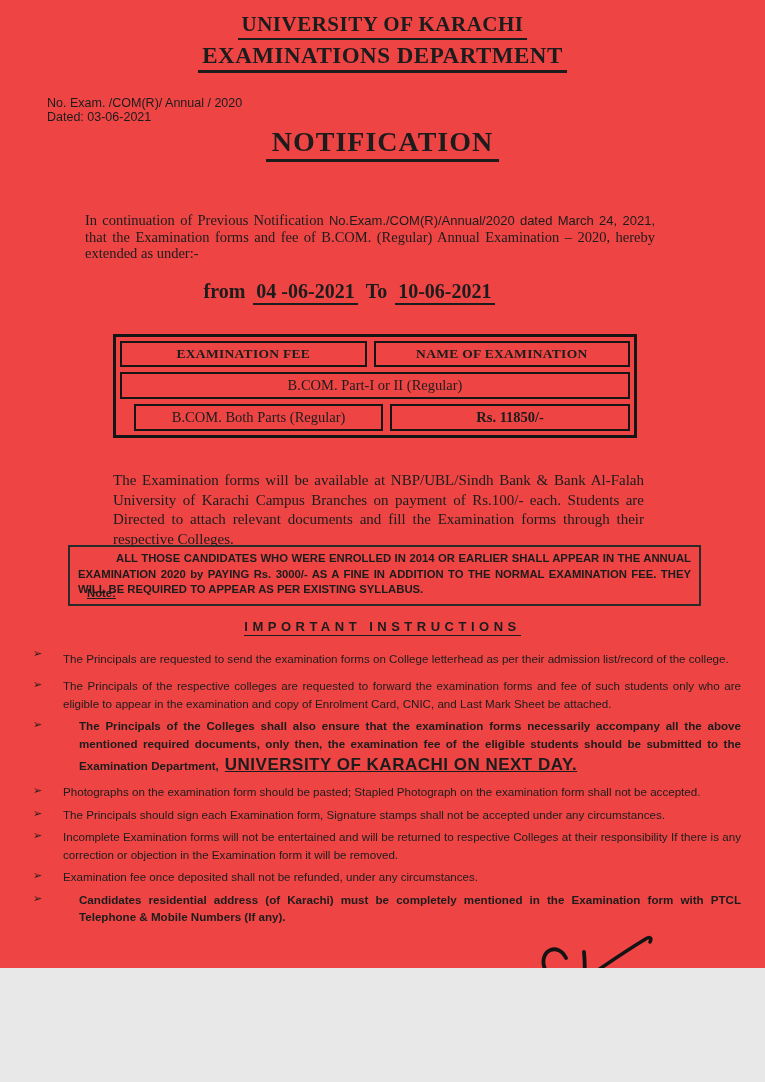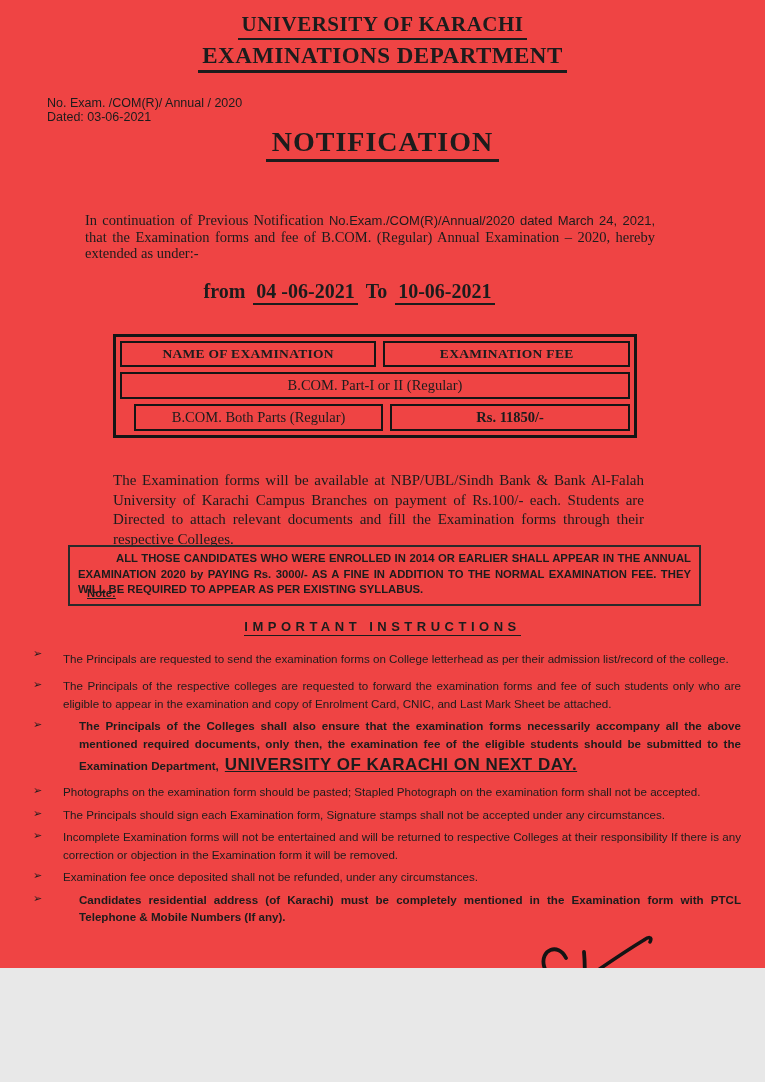--- a/index.html
+++ b/index.html
@@ -82,22 +82,22 @@
   </div>
 
   <p class="intro"><span>In continuation of  Previous Notification </span><span class="sans">No.Exam./COM(R)/Annual/2020  dated  March 24, 2021,</span><span> that  the  Examination forms and fee of B.COM. (Regular)  Annual  Examination – 2020,  hereby extended as under:-</span></p>
 
   <div class="daterange">
     <span class="lbl">from</span><span class="dt">04 -06-2021</span><span class="lbl">To</span><span class="dt">10-06-2021</span>
   </div>
 
   <div class="feetable">
     <div class="trow">
+      <div class="cell hcell c2">EXAMINATION FEE</div>
       <div class="cell hcell">NAME OF EXAMINATION</div>
-      <div class="cell hcell c2">EXAMINATION FEE</div>
     </div>
     <div class="trow">
       <div class="cell ncell">B.COM. Part-I or II (Regular)</div>
     </div>
     <div class="trow">
       <div class="cell ncell">B.COM. Both Parts (Regular)</div>
       <div class="cell fcell c2">Rs. 11850/-</div>
     </div>
   </div>
 

